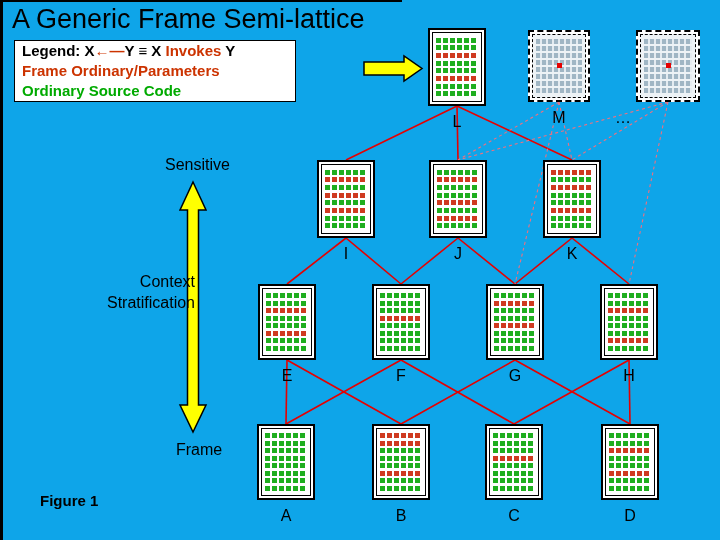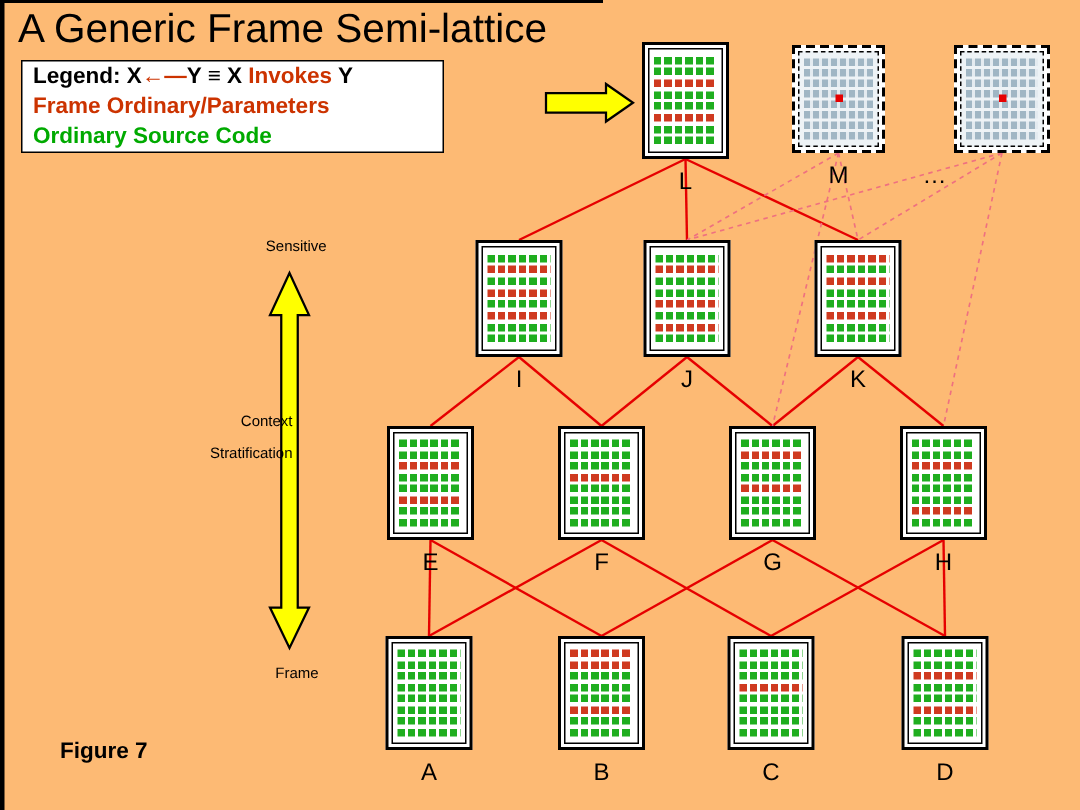--- a/index.html
+++ b/index.html
@@ -1,30 +1,30 @@
 <!DOCTYPE html>
 <html style="--legend_red: #cc3300; --legend_green: #00aa00; --edge_red: #e60000; --edge_pink: #ef7080; --arrow_yellow: #ffff00; --bar_green: #1fae1f; --bar_red: #cf3a20; --bar_ghost: #a0b6c4;"><head>
 <meta charset="utf-8">
 <style>
   html,body{margin:0;padding:0;background:#fff;}
   #stage{
-    position:relative;width:720px;height:540px;background:#fdba74;overflow:hidden;
+    position:relative;width:720px;height:540px;background:#0ea5e9;overflow:hidden;
     font-family:"Liberation Sans", sans-serif;color:#000;
   }
   .left-bar{position:absolute;left:0;top:0;width:3px;height:540px;background:#000;}
   .top-bar{position:absolute;left:0;top:0;width:402px;height:2px;background:#000;}
   .page-title{position:absolute;left:12px;top:4px;font-size:27px;letter-spacing:0;white-space:nowrap;}
   .legend-box{
     position:absolute;left:14px;top:40px;width:266px;border:1px solid #000;background:#fff;
     padding:0 7px;font-size:15px;font-weight:bold;line-height:20px;z-index:2;
   }
   .legend-box .red{color:var(--legend_red);}
   .legend-line2{color:var(--legend_red);}
   .legend-line3{color:var(--legend_green);}
-  .annot{position:absolute;font-size:10px;line-height:21px;z-index:2;}
+  .annot{position:absolute;font-size:16px;line-height:21px;z-index:2;}
   .spec-label{left:303px;top:44px;font-size:15px;font-weight:bold;line-height:21px;}
   .sensitive-label{left:150px;top:154px;width:95px;text-align:center;}
   .context-label{left:62px;top:271px;width:133px;text-align:right;}
   .free-label{left:176px;top:439px;width:44px;text-align:center;}
   .figure-caption{left:40px;top:490px;font-size:15px;font-weight:bold;}
   #edges-svg{position:absolute;left:0;top:0;z-index:1;}
   .edge{stroke:var(--edge_red);stroke-width:1.6;}
   .edge.dashed{stroke:var(--edge_pink);stroke-width:1.1;stroke-dasharray:3 3;}
   .yarrow{fill:var(--arrow_yellow);stroke:#000;stroke-width:1.5;stroke-linejoin:miter;}
   .frame{position:absolute;border:2px solid #000;background:#fff;padding:2px;box-sizing:border-box;z-index:2;}
@@ -60,21 +60,21 @@
 
   <div class="annot sensitive-label">Sensitive</div>
 
   <div class="annot context-label">
     <div>Context</div>
     <div>Stratification</div>
   </div>
 
   <div class="annot free-label">Frame</div>
 
-  <div class="annot figure-caption">Figure 7</div>
+  <div class="annot figure-caption">Figure 1</div>
 
   <svg id="edges-svg" width="720" height="540">
     <polygon class="yarrow" points="364,62 404,62 404,56 422,68.5 404,81 404,75 364,75"></polygon>
     <polygon class="yarrow" points="193,182 206,210 198.5,210 198.5,405 206,405 193,432 180,405 187.5,405 187.5,210 180,210"></polygon>
   <line x1="457" y1="106" x2="346" y2="160" class="edge solid"></line>
       <line x1="457" y1="106" x2="458" y2="160" class="edge solid"></line>
       <line x1="457" y1="106" x2="572" y2="160" class="edge solid"></line>
       <line x1="346" y1="238" x2="287" y2="284" class="edge solid"></line>
       <line x1="346" y1="238" x2="401" y2="284" class="edge solid"></line>
       <line x1="458" y1="238" x2="401" y2="284" class="edge solid"></line>

